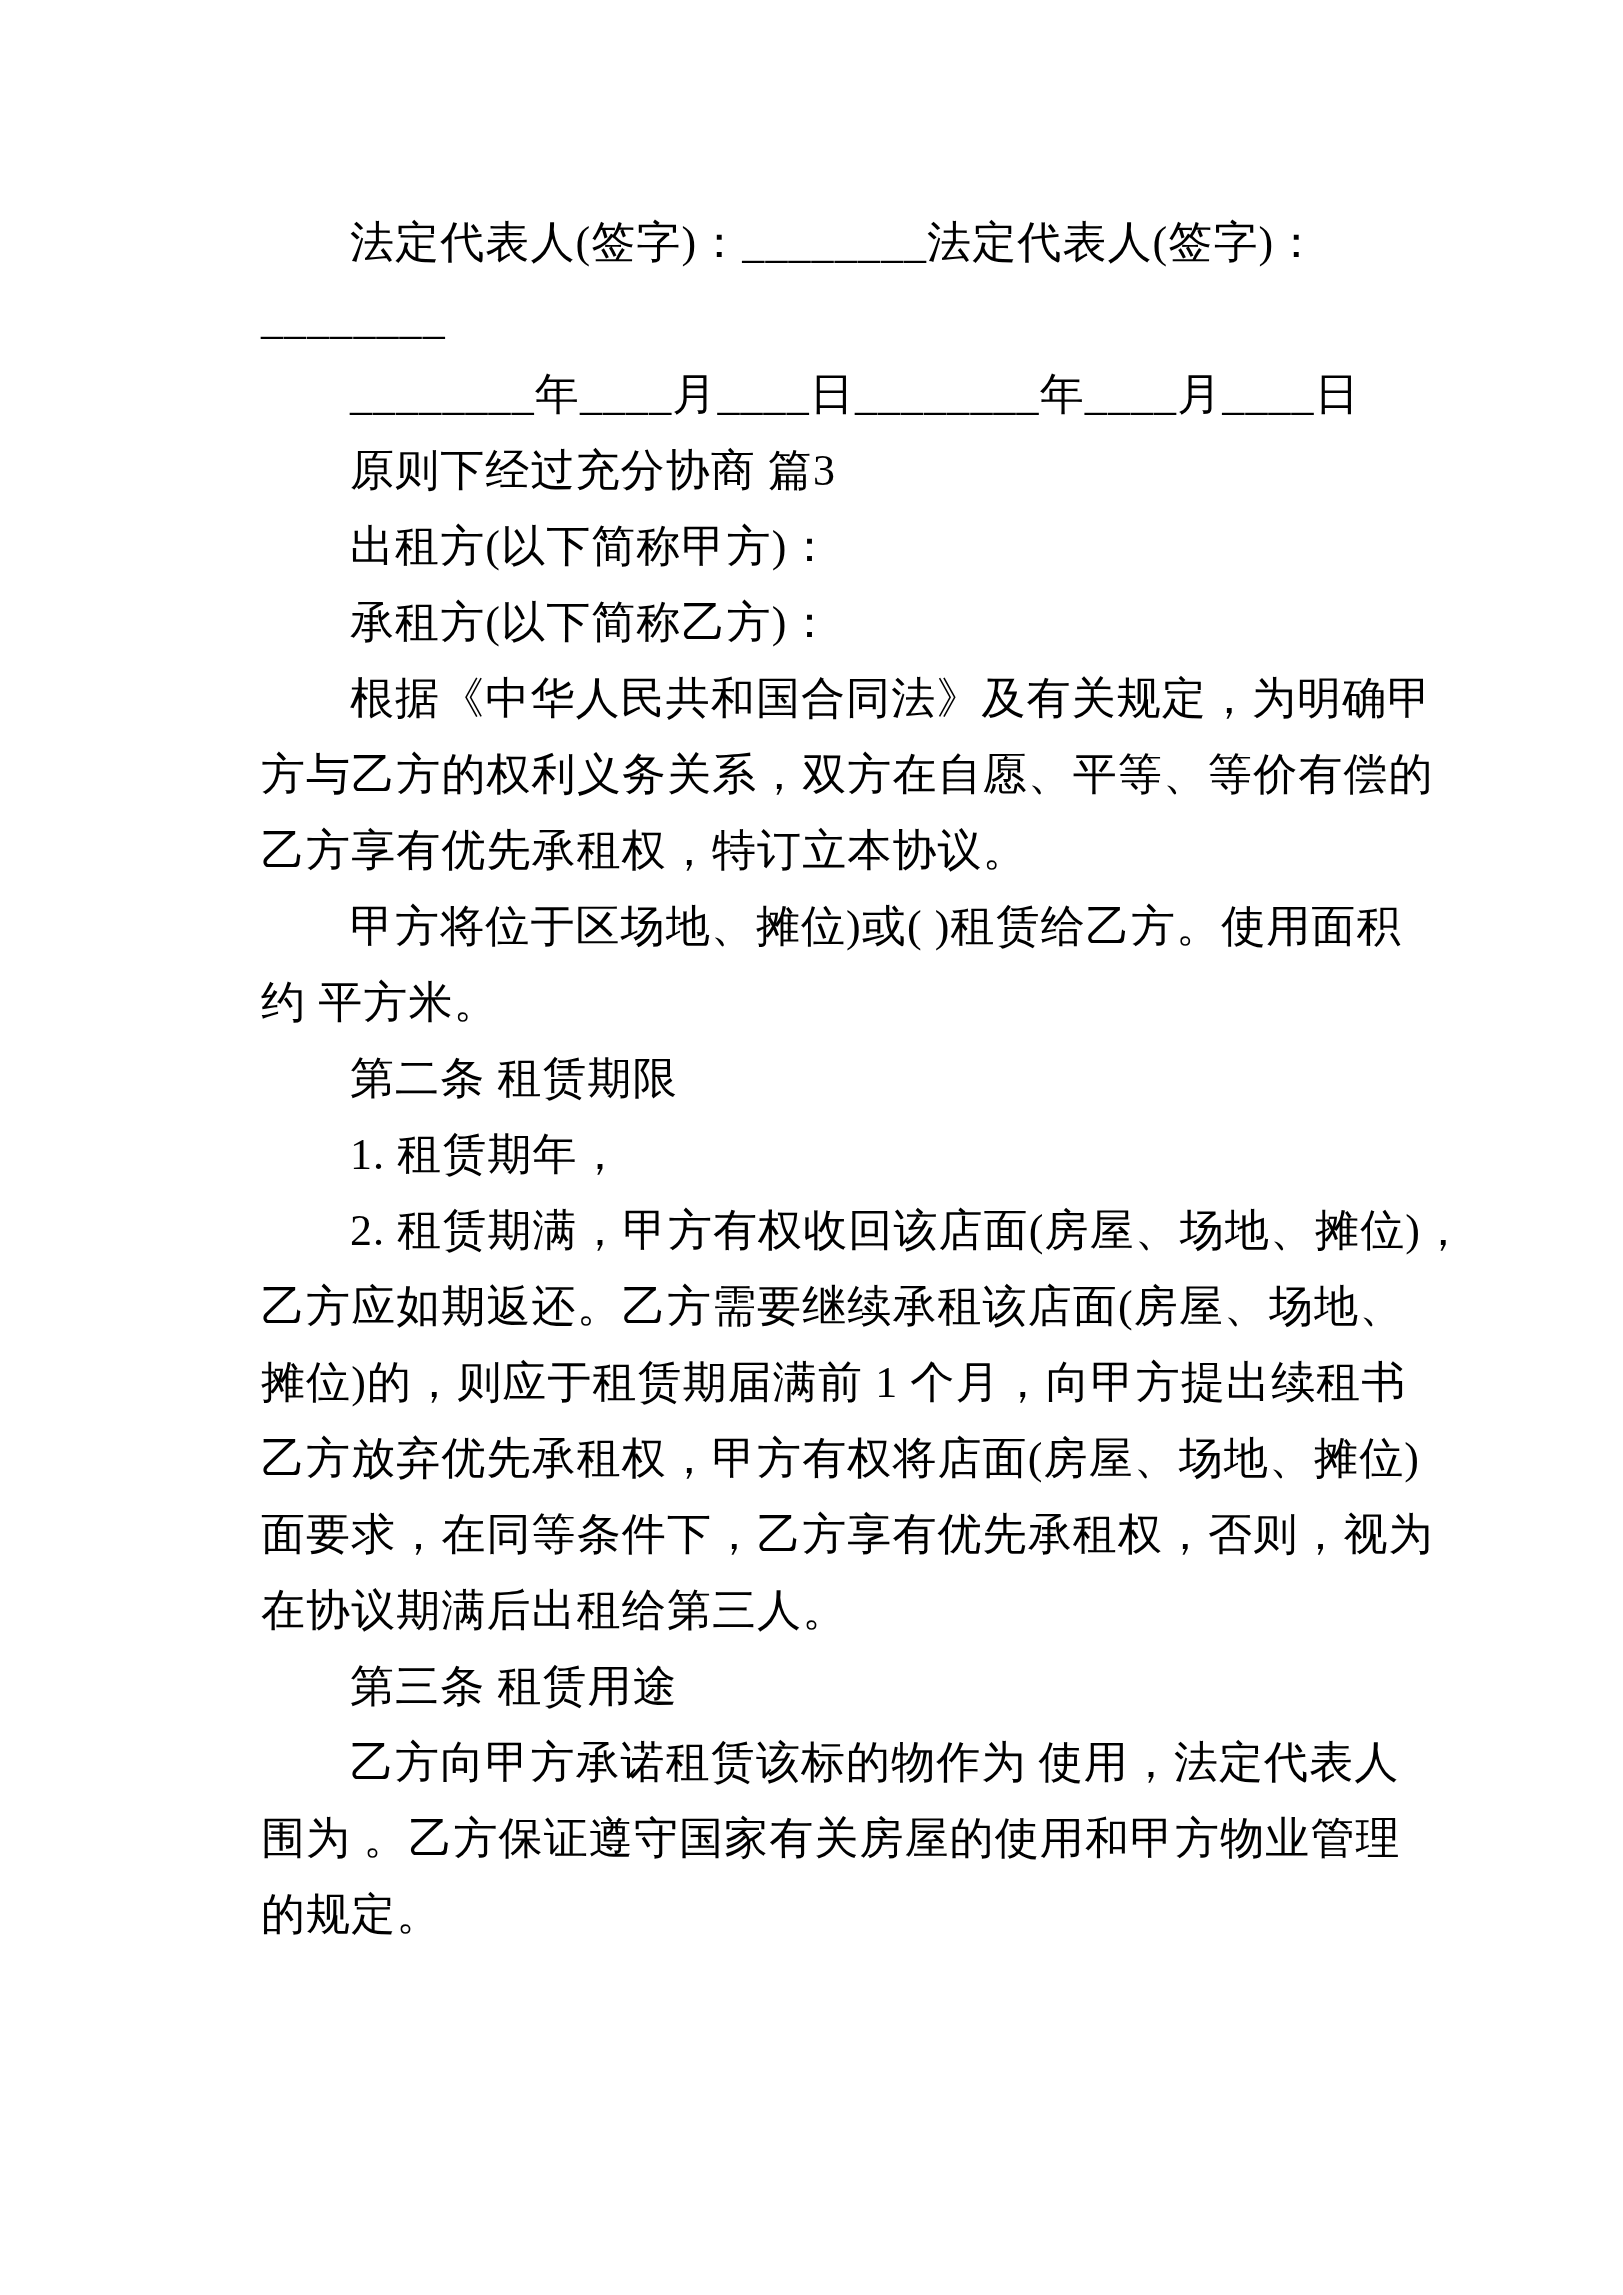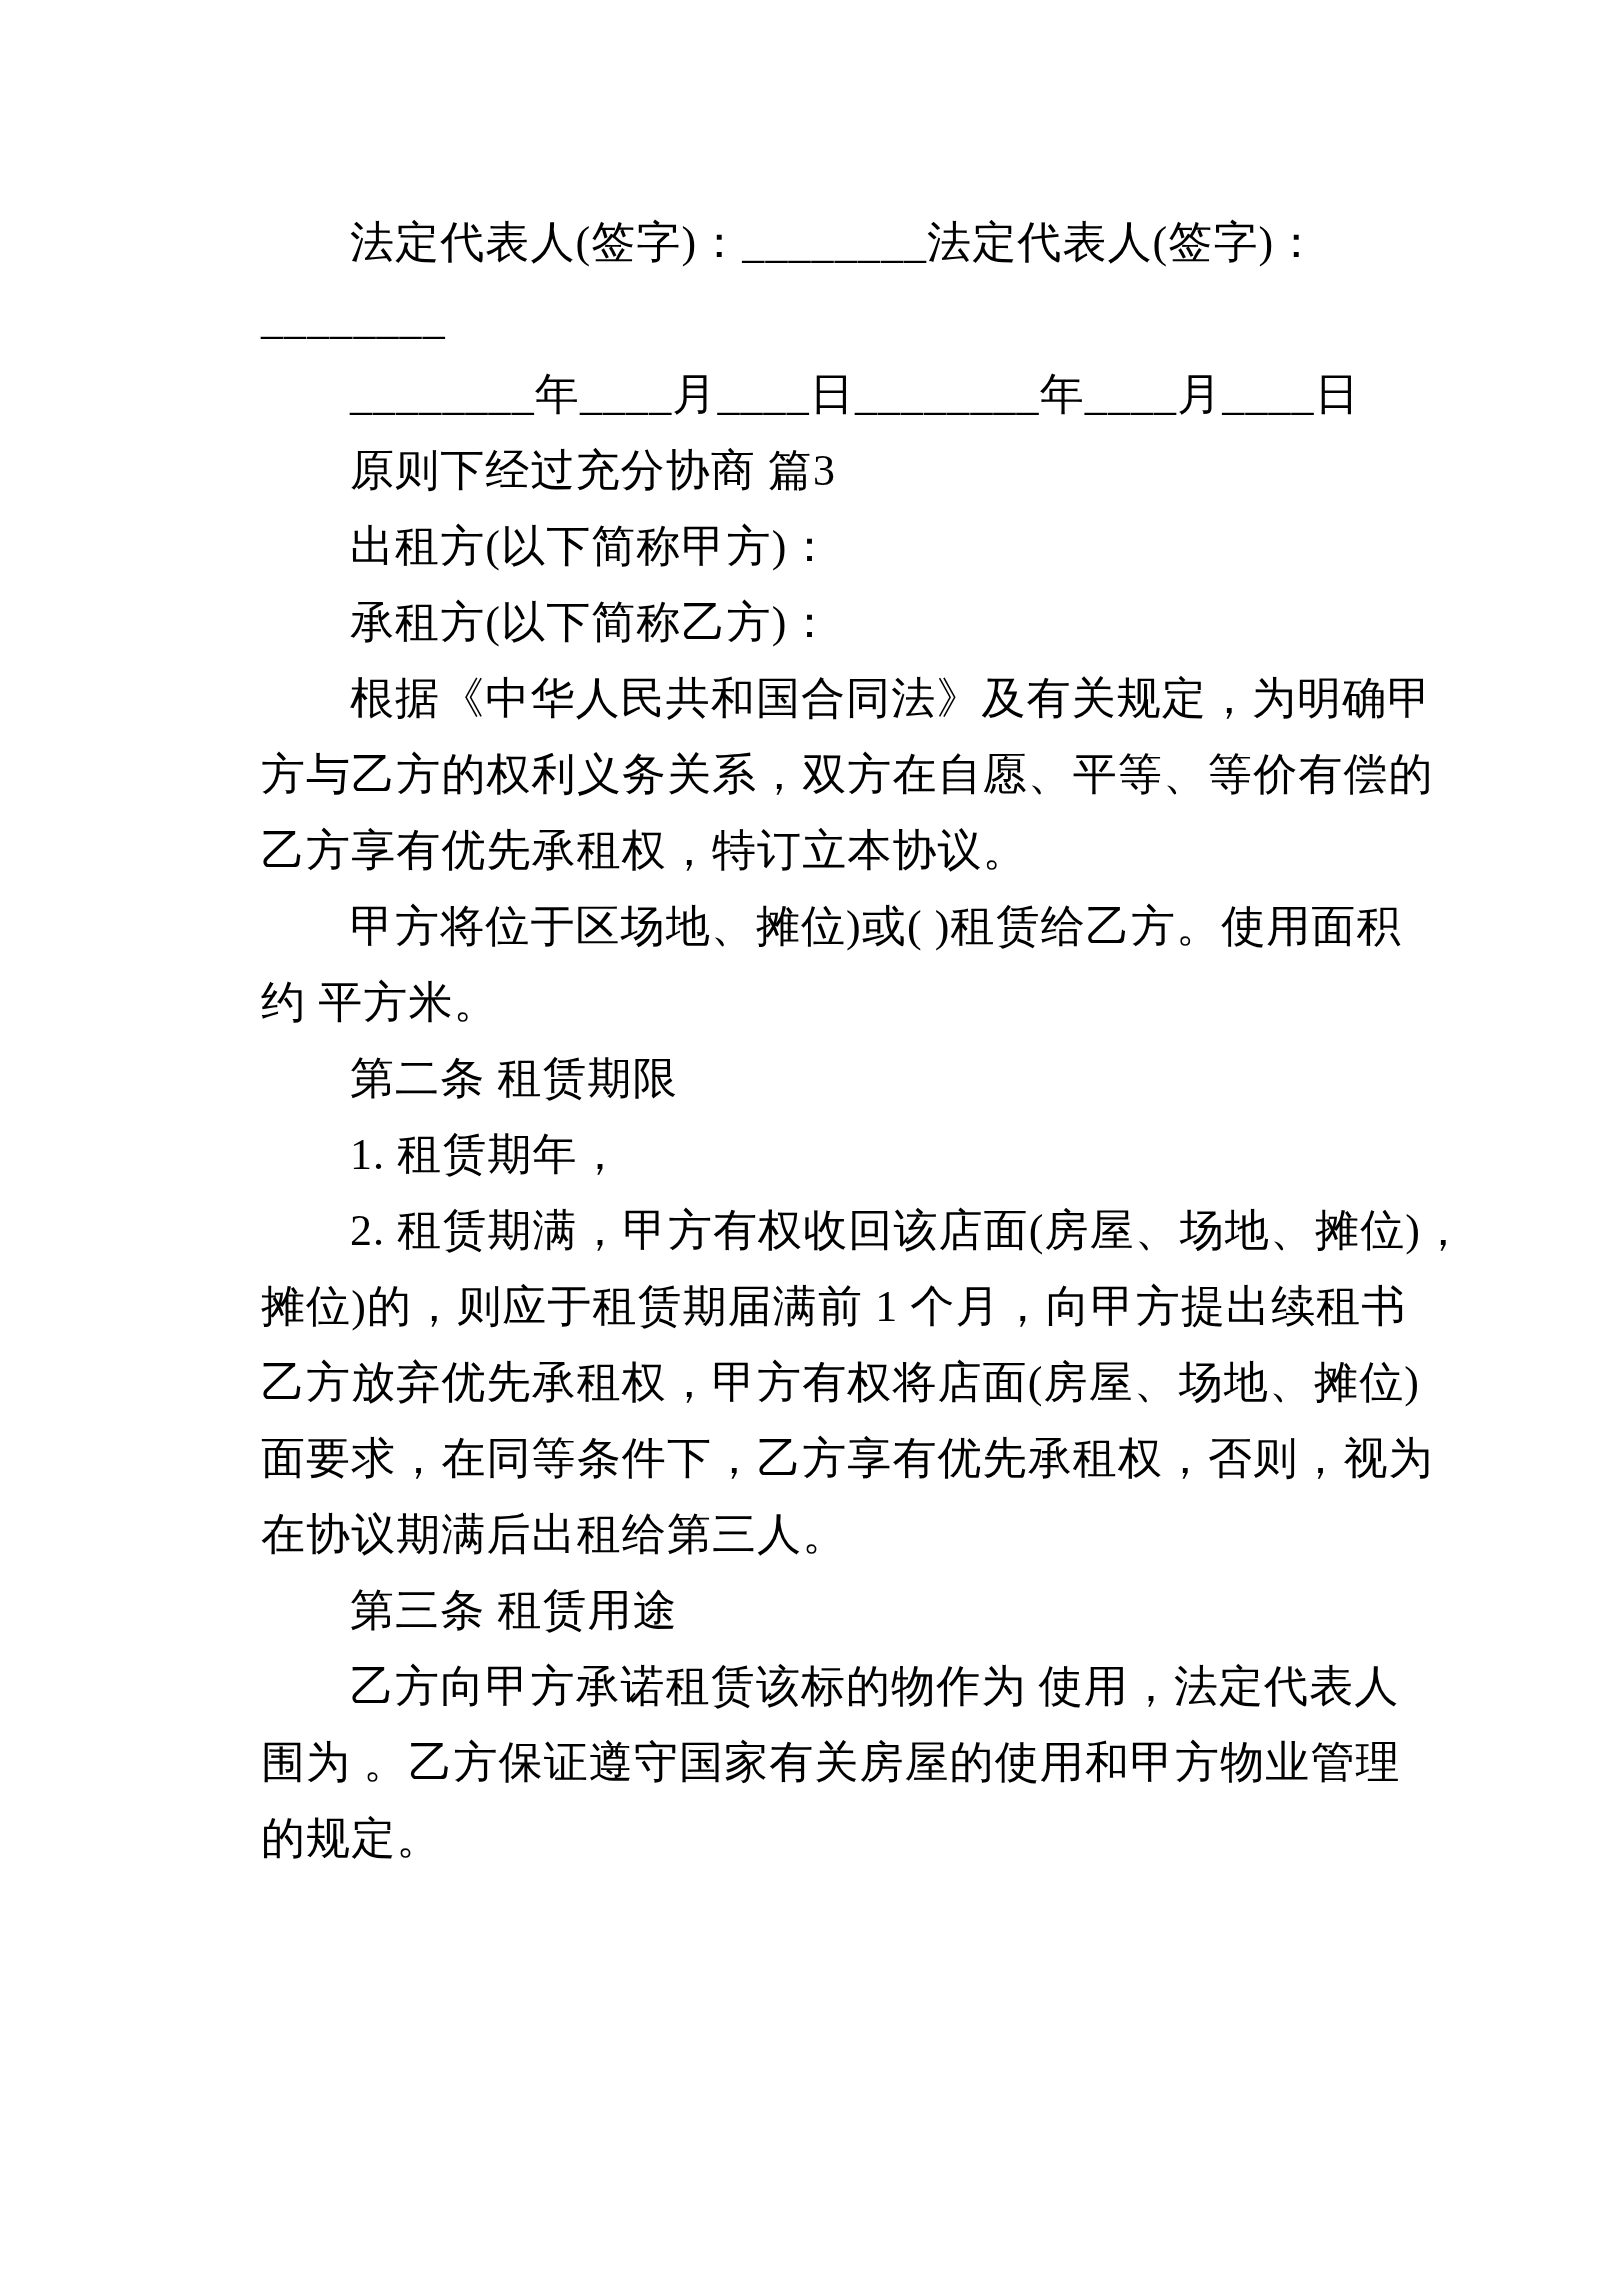--- a/index.html
+++ b/index.html
@@ -49,20 +49,21 @@
       <div class="line indent">出租方(以下简称甲方)：</div>
       <div class="line indent">承租方(以下简称乙方)：</div>
       <div class="line indent">根据《中华人民共和国合同法》及有关规定，为明确甲</div>
       <div class="line">方与乙方的权利义务关系，双方在自愿、平等、等价有偿的</div>
       <div class="line">乙方享有优先承租权，特订立本协议。</div>
       <div class="line indent">甲方将位于区场地、摊位)或( )租赁给乙方。使用面积</div>
       <div class="line">约 平方米。</div>
       <div class="line indent">第二条 租赁期限</div>
       <div class="line indent">1. 租赁期年，</div>
       <div class="line indent">2. 租赁期满，甲方有权收回该店面(房屋、场地、摊位)，</div>
+      <div class="line">乙方应如期返还。乙方需要继续承租该店面(房屋、场地、</div>
       <div class="line">摊位)的，则应于租赁期届满前 1 个月，向甲方提出续租书</div>
       <div class="line">乙方放弃优先承租权，甲方有权将店面(房屋、场地、摊位)</div>
       <div class="line">面要求，在同等条件下，乙方享有优先承租权，否则，视为</div>
       <div class="line">在协议期满后出租给第三人。</div>
       <div class="line indent">第三条 租赁用途</div>
       <div class="line indent">乙方向甲方承诺租赁该标的物作为 使用，法定代表人</div>
       <div class="line">围为 。乙方保证遵守国家有关房屋的使用和甲方物业管理</div>
       <div class="line">的规定。</div>
     </div>
 </div>

